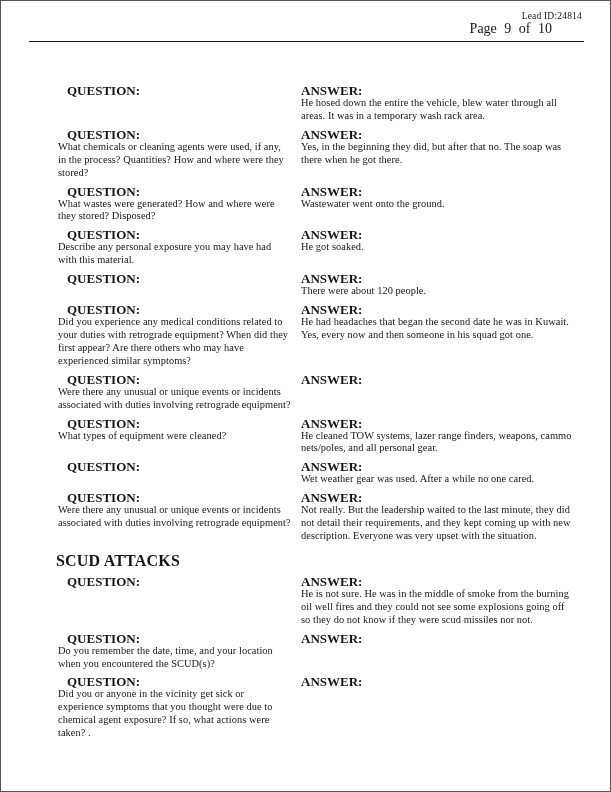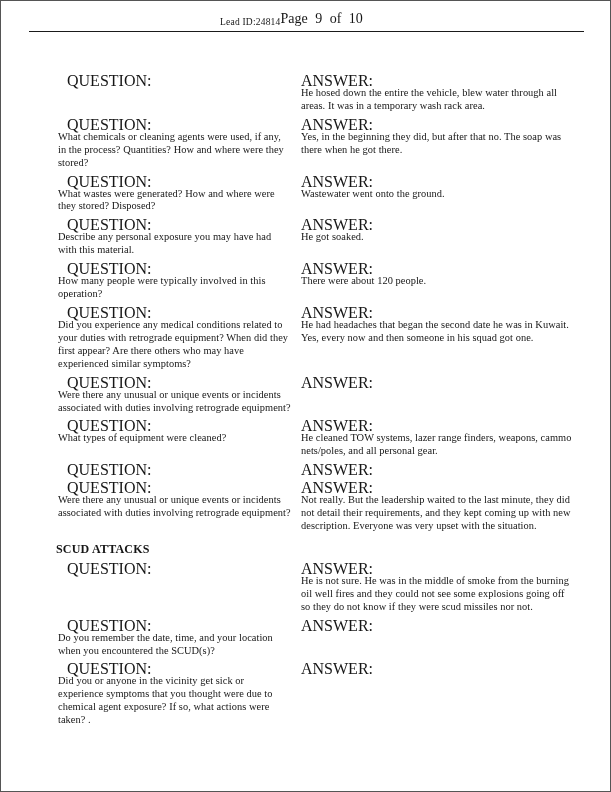--- a/index.html
+++ b/index.html
@@ -15,24 +15,25 @@
     margin: 0 auto;
     background: #ffffff;
     box-sizing: border-box;
     border: 1px solid #555;
     padding: 8px 26px 0 30px;
     overflow: hidden;
     color: #161616;
   }
   .header {
     display: flex;
-    justify-content: center;
+    justify-content: space-between;
     align-items: flex-end;
     font-size: 10px;
     padding: 2px 2px 4px 0;
+    flex-direction: column;
   }
   .header .lead {
     font-size: 9.5px;
     letter-spacing: 0.2px;
   }
   .header .pgnum {
     font-size: 14px;
     padding-right: 30px;
     word-spacing: 4px;
   }
@@ -52,35 +53,35 @@
     box-sizing: border-box;
     padding-left: 27px;
     padding-right: 10px;
   }
   .acol {
     flex: 1;
     box-sizing: border-box;
     padding-right: 8px;
   }
   .lbl {
-    font-weight: normal;
-    font-size: 16px;
+    font-weight: bold;
+    font-size: 13px;
     line-height: 13px;
   }
   .qlbl {
     margin-left: 9px;
   }
   .txt {
     font-size: 10.4px;
     line-height: 12.9px;
     letter-spacing: 0.05px;
   }
   .section {
     font-weight: bold;
-    font-size: 12px;
+    font-size: 16px;
     margin: 9px 0 5px 25px;
     letter-spacing: 0.2px;
     font-family: Liberation Serif, serif;
   }
 </style>
 </head>
 <body>
 
 <div class="page">
 
@@ -131,21 +132,20 @@
       </div>
       <div class="acol">
         <div class="lbl">ANSWER:</div>
         <div class="txt">He got soaked.</div>
       </div>
     </div>
 
     <div class="row">
       <div class="qcol">
         <div class="lbl qlbl">QUESTION:</div>
-        <div class="txt">How many people were typically involved in this operation?</div>
       </div>
       <div class="acol">
         <div class="lbl">ANSWER:</div>
         <div class="txt">There were about 120 people.</div>
       </div>
     </div>
 
     <div class="row">
       <div class="qcol">
         <div class="lbl qlbl">QUESTION:</div>
@@ -178,20 +178,21 @@
         <div class="txt">He cleaned TOW systems, lazer range finders, weapons, cammo nets/poles, and all personal gear.</div>
       </div>
     </div>
 
     <div class="row">
       <div class="qcol">
         <div class="lbl qlbl">QUESTION:</div>
       </div>
       <div class="acol">
         <div class="lbl">ANSWER:</div>
+        <div class="txt">Wet weather gear was used.  After a while no one cared.</div>
       </div>
     </div>
 
     <div class="row">
       <div class="qcol">
         <div class="lbl qlbl">QUESTION:</div>
         <div class="txt">Were there any unusual or unique events or incidents associated with duties involving retrograde equipment?</div>
       </div>
       <div class="acol">
         <div class="lbl">ANSWER:</div>

